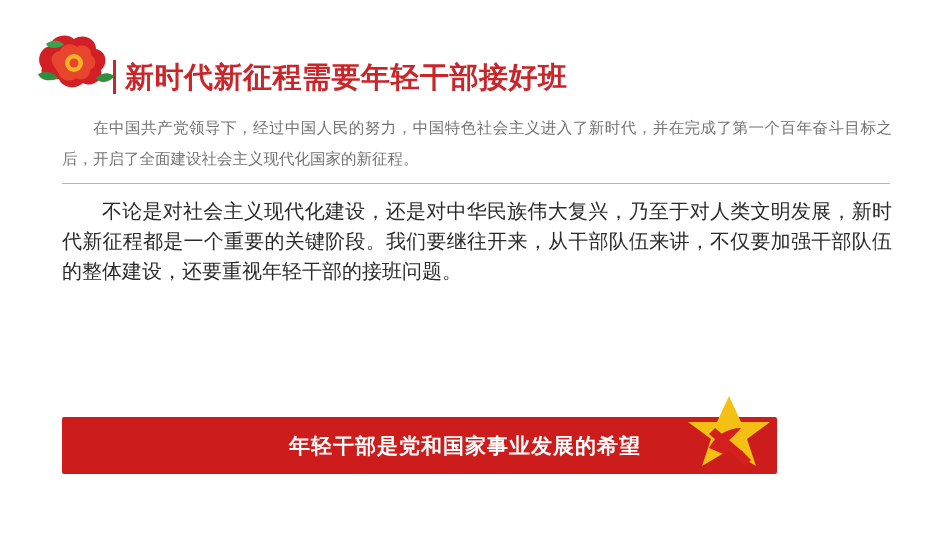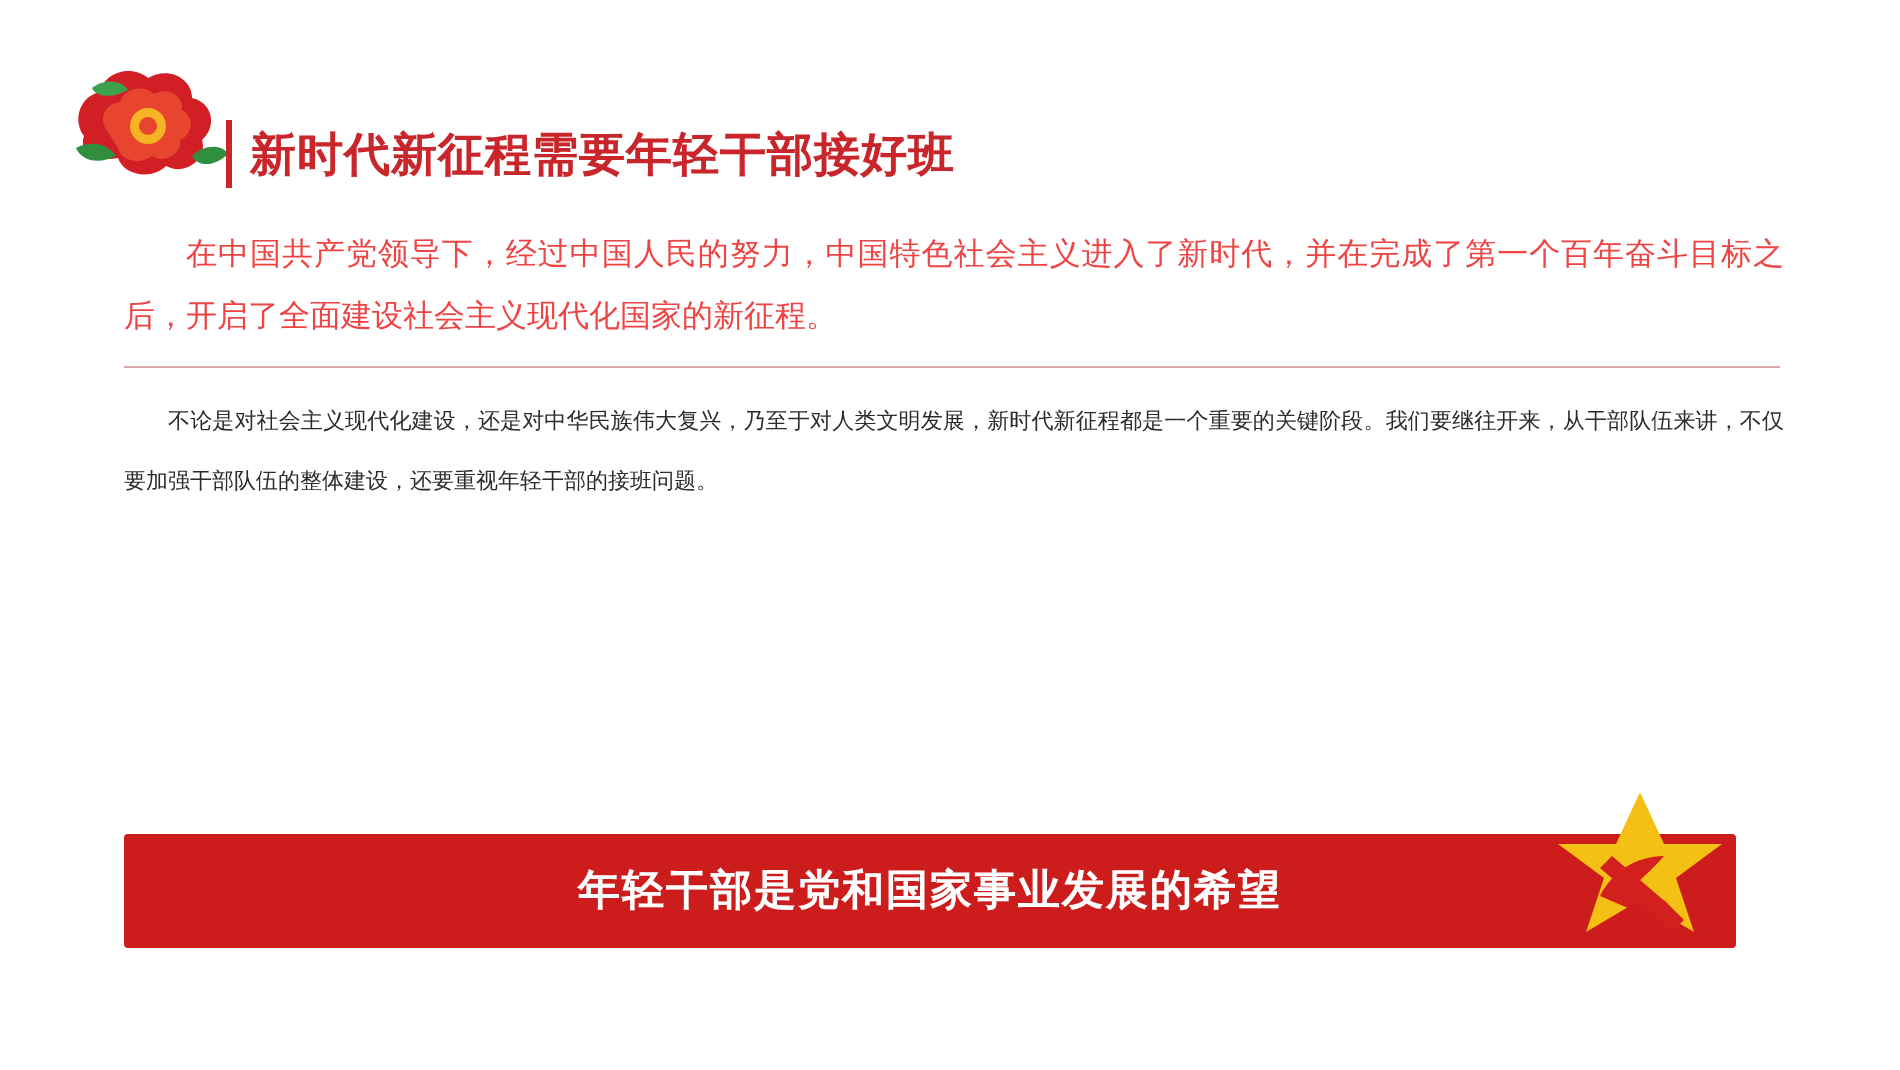--- a/index.html
+++ b/index.html
@@ -44,35 +44,35 @@
     left: 113px;
     top: 38px;
     width: 3px;
     height: 34px;
     background: #c8262b;
   }
   .header-title {
     position: absolute;
     left: 125px;
     top: 40px;
-    font-size: 23px;
+    font-size: 29px;
     font-weight: bold;
     color: #c8262b;
     letter-spacing: 0.5px;
     line-height: 30px;
     white-space: nowrap;
   }
 
   
   .lead {
     position: absolute;
     left: 62px;
     top: 112px;
     width: 830px;
-    color: #ef4444;
+    color: #737373;
     font-size: 15.5px;
     line-height: 31px;
     text-align: justify;
     text-justify: inter-ideograph;
     text-indent: 2em;
   }
 
   .divider {
     position: absolute;
     left: 62px;
@@ -82,36 +82,36 @@
     background: #d9a7a7;
   }
 
   
   .body-text {
     position: absolute;
     left: 62px;
     top: 196px;
     width: 830px;
     color: #2b2b2b;
-    font-size: 11px;
+    font-size: 20px;
     line-height: 30px;
     text-align: justify;
     text-justify: inter-ideograph;
   }
   .body-text p {
     margin: 0;
     text-indent: 2em;
   }
 
   
   .banner {
     position: absolute;
     left: 62px;
     top: 417px;
-    width: 806px;
+    width: 715px;
     height: 57px;
     background: #cc1c1c;
     border-radius: 2px;
   }
   .banner-text {
     position: absolute;
     left: 0;
     top: 0;
     width: 806px;
     height: 57px;

